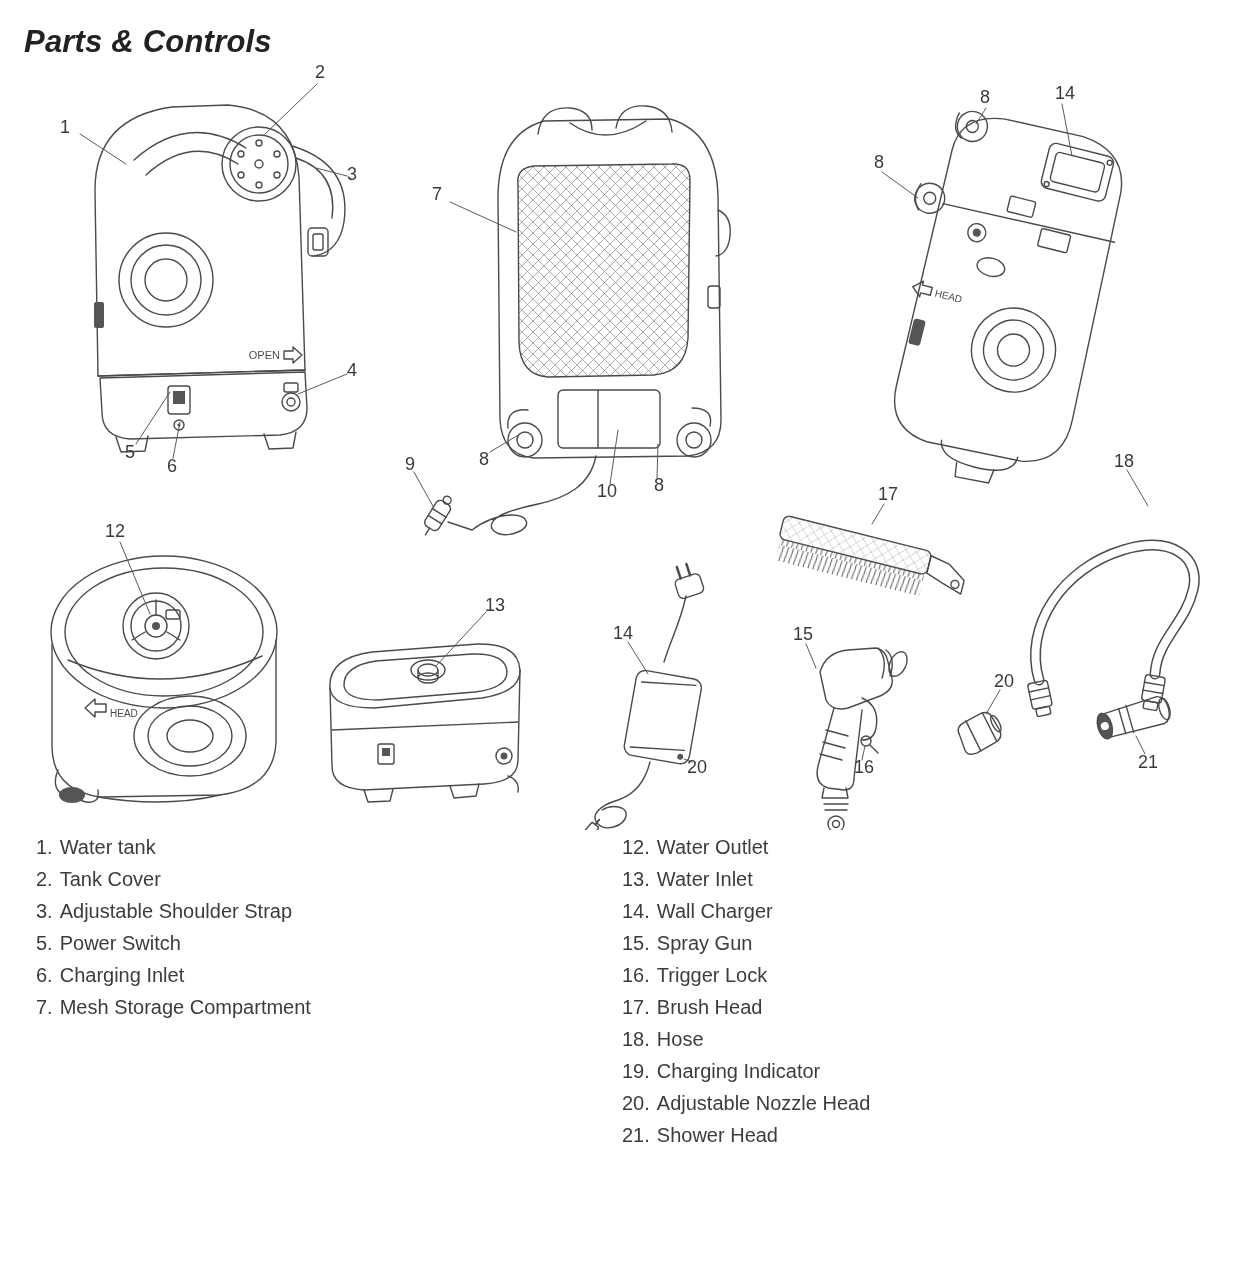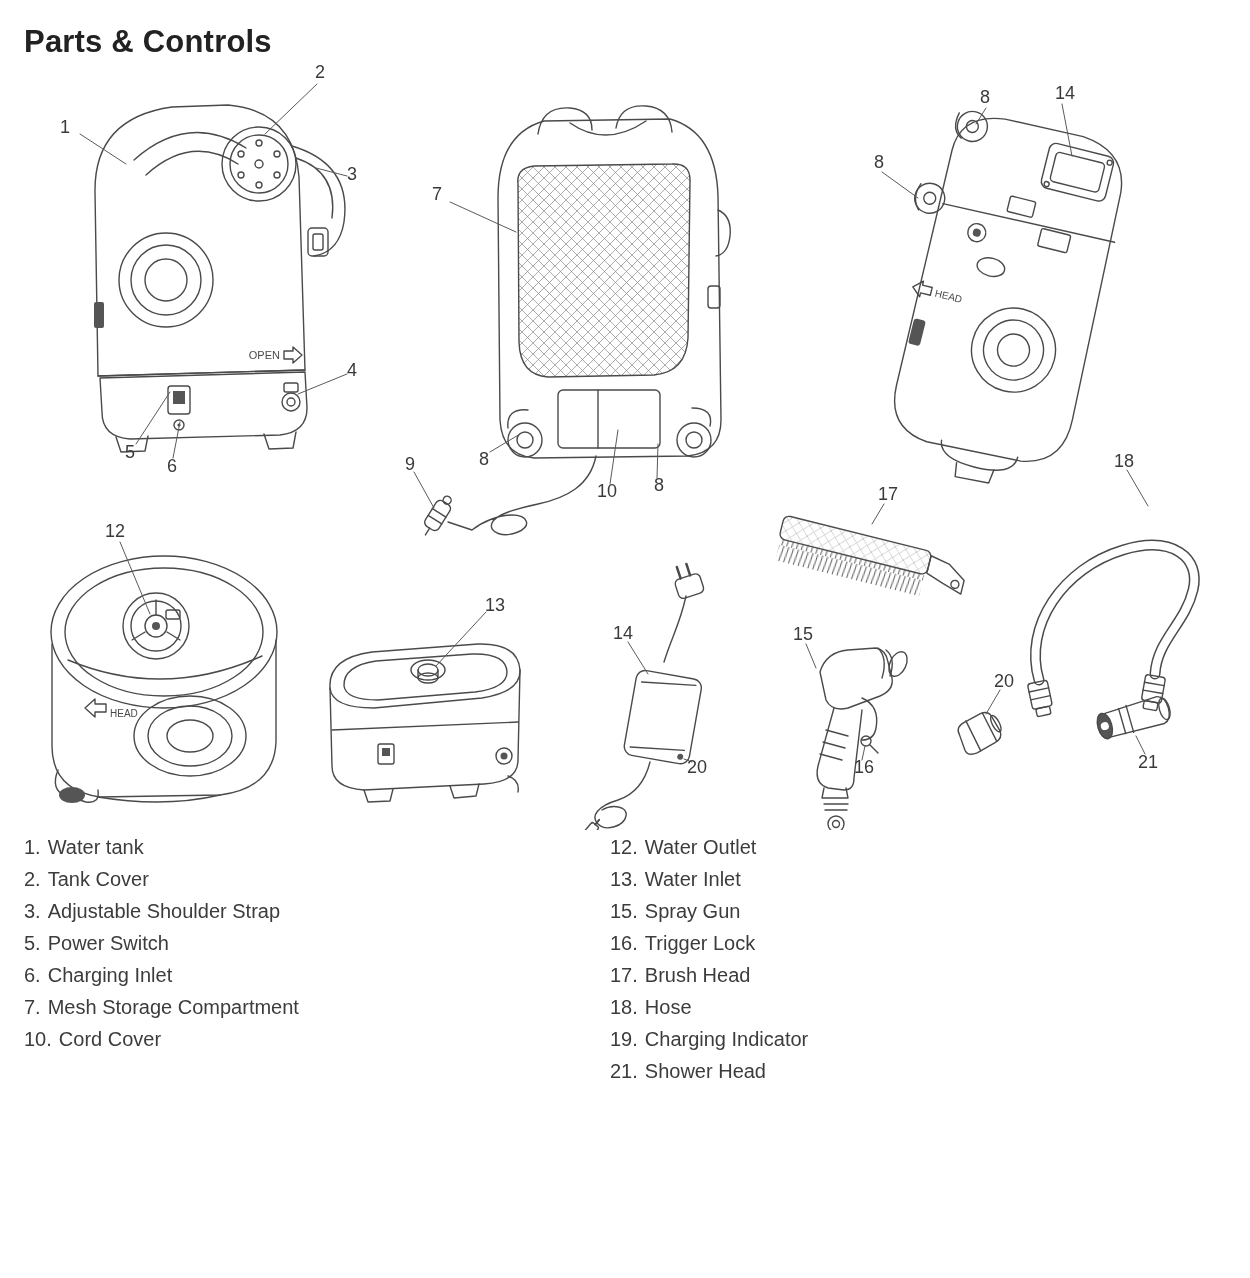--- a/index.html
+++ b/index.html
@@ -1,22 +1,22 @@
 <!DOCTYPE html>
 <html><head>
 <meta charset="utf-8">
 <style>
   html,body{margin:0;padding:0;background:#ffffff;}
   body{width:1250px;font-family:"Liberation Sans",sans-serif;color:#3c3c3c;}
-  .title{margin:24px 16px 2px 24px;font-size:31px;font-weight:700;color:#222;letter-spacing:.2px;}
+  .title{margin:24px 16px 2px 24px;font-size:31px;font-weight:700;color:#222;letter-spacing:.2px;font-style:italic;}
   .diagram{position:relative;width:1250px;height:768px;}
   .diagram svg.art{position:absolute;left:0;top:0;}
   .callout{position:absolute;transform:translate(-50%,-50%);font-size:18px;color:#3a3a3a;}
   svg text{font-family:"Liberation Sans",sans-serif;}
-  .legend{display:flex;align-items:flex-start;padding:6px 24px 40px 24px;}
+  .legend{display:flex;align-items:flex-start;padding:6px 24px 40px 36px;}
   .legend-col{width:586px;}
   .legend-item{font-size:20px;margin:0 0 9px 0;color:#3c3c3c;}
   .legend-item .label{margin-left:7px;}
 </style>
 </head>
 <body>
 
 <h1 class="title">Parts &amp; Controls</h1>
 
 <div class="diagram">
@@ -297,25 +297,26 @@
 </div>
 
 <div class="legend">
   <div class="legend-col">
     <div class="legend-item"><span class="num">1.</span><span class="label">Water tank</span></div>
     <div class="legend-item"><span class="num">2.</span><span class="label">Tank Cover</span></div>
     <div class="legend-item"><span class="num">3.</span><span class="label">Adjustable Shoulder Strap</span></div>
     <div class="legend-item"><span class="num">5.</span><span class="label">Power Switch</span></div>
     <div class="legend-item"><span class="num">6.</span><span class="label">Charging Inlet</span></div>
     <div class="legend-item"><span class="num">7.</span><span class="label">Mesh Storage Compartment</span></div>
-    <div class="legend-item"><span class="num">10.</span><span class="label">Cord Cover</span></div>
   </div>
   <div class="legend-col">
     <div class="legend-item"><span class="num">12.</span><span class="label">Water Outlet</span></div>
     <div class="legend-item"><span class="num">13.</span><span class="label">Water Inlet</span></div>
+    <div class="legend-item"><span class="num">14.</span><span class="label">Wall Charger</span></div>
     <div class="legend-item"><span class="num">15.</span><span class="label">Spray Gun</span></div>
     <div class="legend-item"><span class="num">16.</span><span class="label">Trigger Lock</span></div>
     <div class="legend-item"><span class="num">17.</span><span class="label">Brush Head</span></div>
     <div class="legend-item"><span class="num">18.</span><span class="label">Hose</span></div>
     <div class="legend-item"><span class="num">19.</span><span class="label">Charging Indicator</span></div>
+    <div class="legend-item"><span class="num">20.</span><span class="label">Adjustable Nozzle Head</span></div>
     <div class="legend-item"><span class="num">21.</span><span class="label">Shower Head</span></div>
   </div>
 </div>
 
 </body></html>

